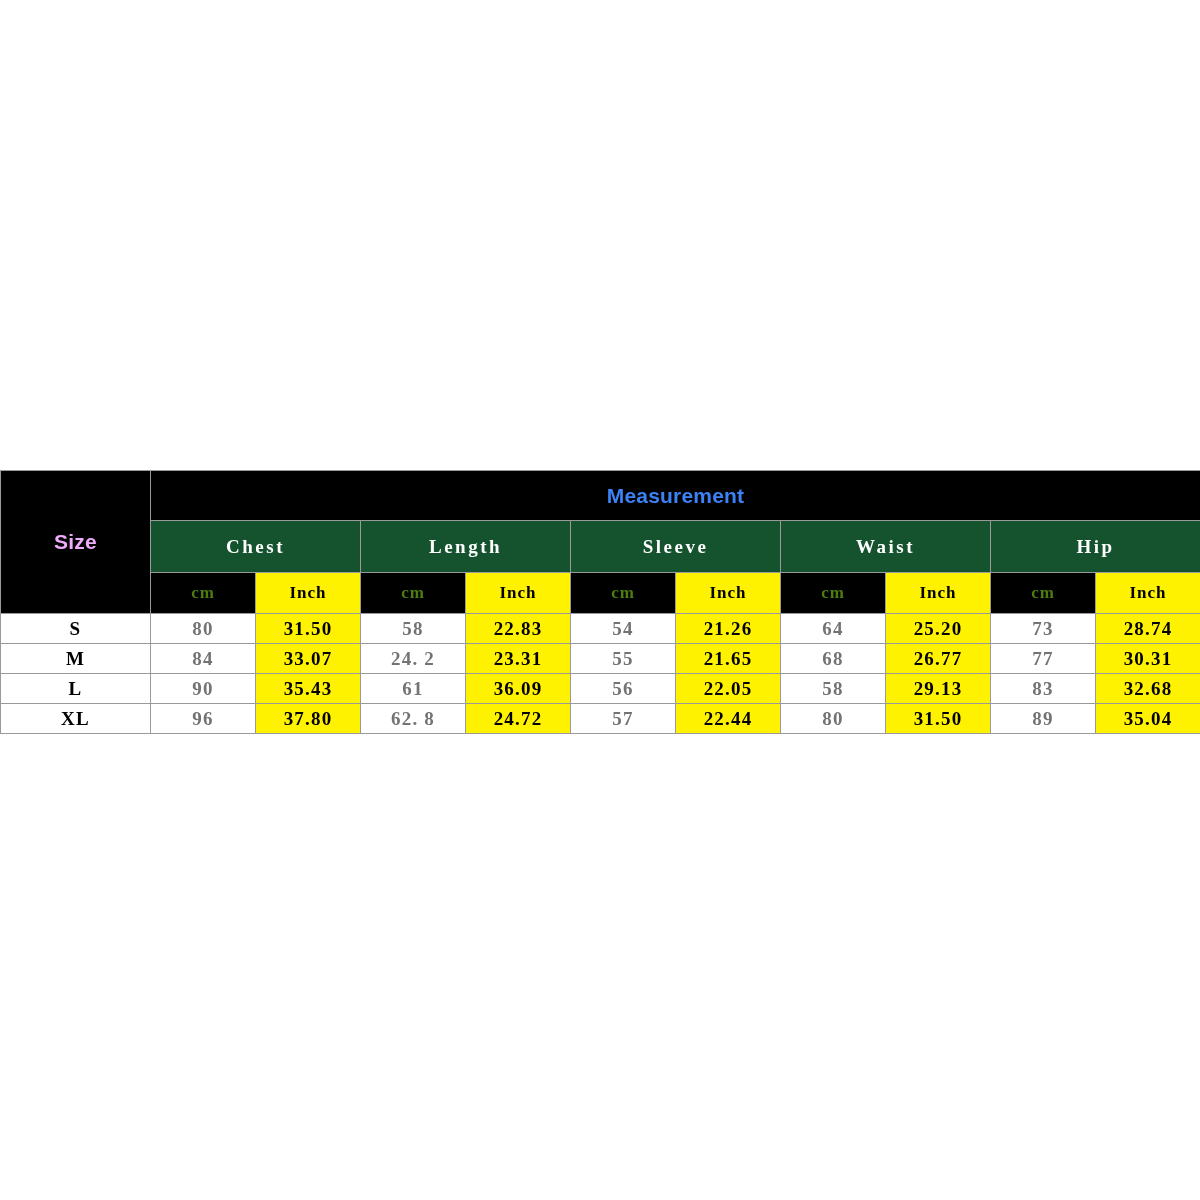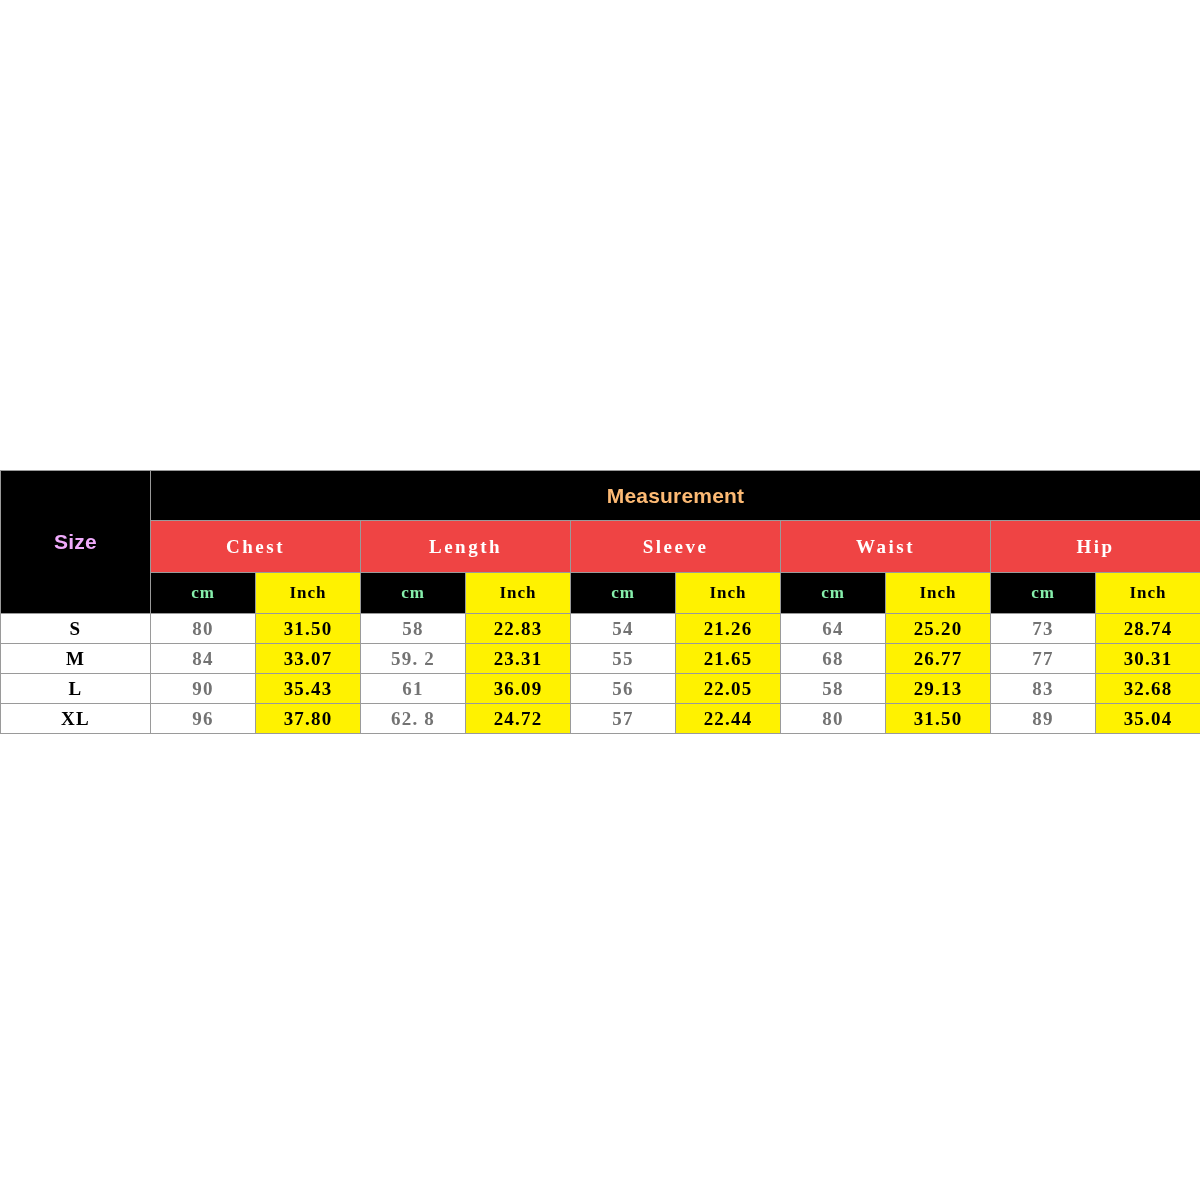--- a/index.html
+++ b/index.html
@@ -58,46 +58,46 @@
     background: #000000;
   }
 
   
   .measurement-head {
     height: 49px;
     font-family: "Liberation Sans", sans-serif;
     font-size: 21px;
     font-weight: bold;
     letter-spacing: 0.2px;
-    color: #fdba74;
+    color: #3b82f6;
     background: #000000;
   }
 
   
   .group-head {
     height: 51px;
     font-family: "Liberation Serif", serif;
     font-size: 19px;
     font-weight: bold;
     letter-spacing: 2.5px;
     color: #ffffff;
-    background: #ef4444;
+    background: #14532d;
   }
 
   
   .unit-head {
     height: 40px;
     font-family: "Liberation Serif", serif;
     font-size: 17px;
     font-weight: bold;
     letter-spacing: 1px;
   }
   .unit-head.cm {
     background: #000000;
-    color: #86efac;
+    color: #4d7c0f;
     margin-left: 26px;
   }
   .unit-head.inch {
     background: #fff200;
     color: #000000;
     margin-top: 40px;
   }
 
   
   tr.data-row td {
@@ -189,21 +189,21 @@
           <td class="val-cm">64</td>
           <td class="val-inch">25.20</td>
           <td class="val-cm">73</td>
           <td class="val-inch">28.74</td>
         </tr>
 
         <tr class="data-row">
           <td class="size-label">M</td>
           <td class="val-cm">84</td>
           <td class="val-inch">33.07</td>
-          <td class="val-cm">59. 2</td>
+          <td class="val-cm">24. 2</td>
           <td class="val-inch">23.31</td>
           <td class="val-cm">55</td>
           <td class="val-inch">21.65</td>
           <td class="val-cm">68</td>
           <td class="val-inch">26.77</td>
           <td class="val-cm">77</td>
           <td class="val-inch">30.31</td>
         </tr>
 
         <tr class="data-row">

